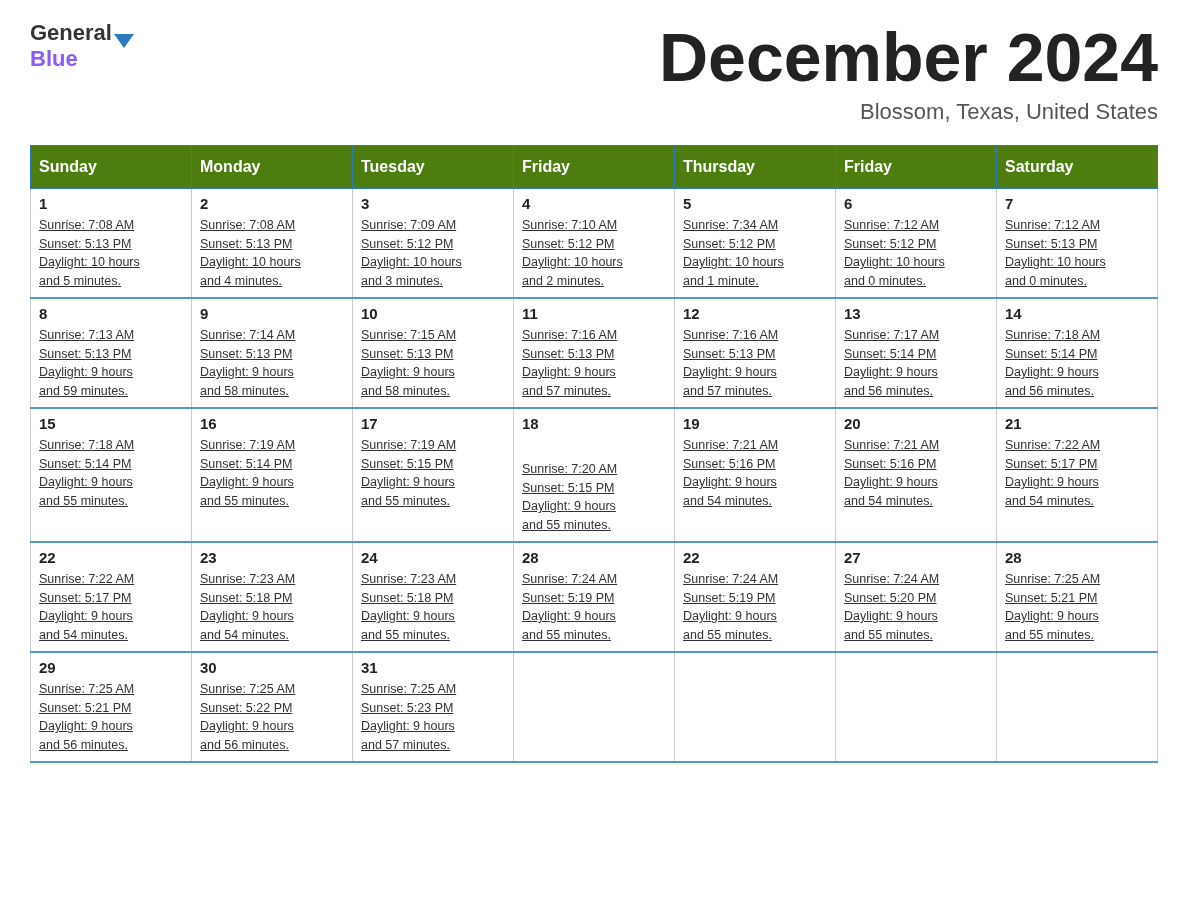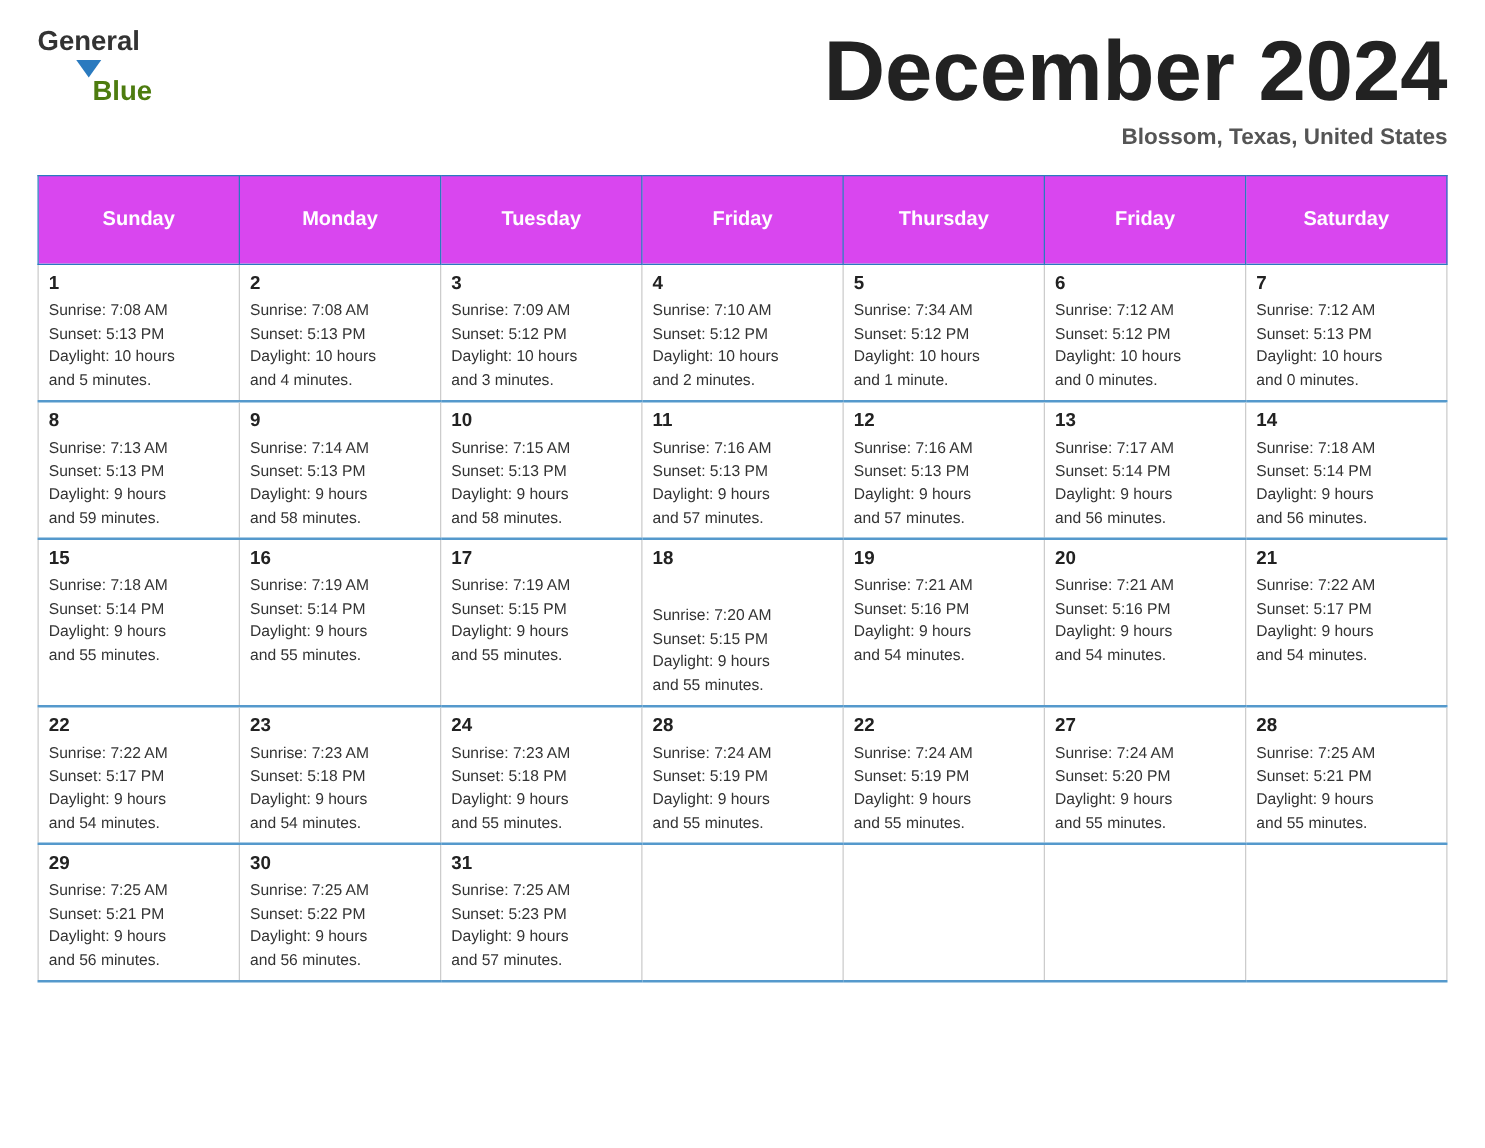--- a/index.html
+++ b/index.html
@@ -16,70 +16,68 @@
       align-items: flex-start;
       margin-bottom: 20px;
     }
     .logo {
       display: flex;
       flex-direction: column;
       align-items: flex-start;
     }
     .logo-text {
       display: flex;
-      align-items: center;
+      align-items: flex-end;
       font-size: 22px;
       font-weight: bold;
       color: #333;
-      flex-direction: column;
     }
     .logo-general { color: #333; }
     .logo-arrow {
       width: 0;
       height: 0;
       border-left: 10px solid transparent;
       border-right: 10px solid transparent;
       border-top: 14px solid #2a7abf;
       display: inline-block;
       margin: 0 2px;
       position: relative;
       top: 2px;
     }
     .logo-blue {
-      color: #4d7c0f;
+      color: #8b5cf6;
       font-size: 22px;
       font-weight: bold;
-      margin-left: 44px;
     }
     .title-block {
       text-align: right;
     }
     .title-block h1 {
       font-size: 68px;
       font-weight: bold;
       color: #222;
       line-height: 1.1;
     }
     .title-block h2 {
-      font-size: 18px;
-      font-weight: bold;
+      font-size: 22px;
+      font-weight: normal;
       color: #555;
       margin-top: 4px;
     }
     table {
       width: 100%;
       border-collapse: collapse;
       table-layout: fixed;
     }
     thead tr th {
-      background-color: #d946ef;
+      background-color: #4d7c0f;
       color: #fff;
       font-size: 16px;
-      padding: 26px 8px;
-      text-align: center;
+      padding: 12px 8px;
+      text-align: left;
       border: 1px solid #2a7abf;
     }
     tbody tr td {
       border: 1px solid #ccc;
       vertical-align: top;
       padding: 6px 8px;
       font-size: 13px;
       color: #333;
       min-height: 90px;
       background: #fff;
@@ -91,20 +89,21 @@
       font-size: 15px;
       font-weight: bold;
       color: #222;
       display: block;
       margin-bottom: 4px;
     }
     .day-info {
       font-size: 12.5px;
       color: #333;
       line-height: 1.5;
+      text-decoration: underline;
     }
     td.empty {
       background: #f9f9f9;
     }
     tbody tr td {
       border-bottom: 2px solid #5599cc;
     }
   </style>
 </head>
 <body>

